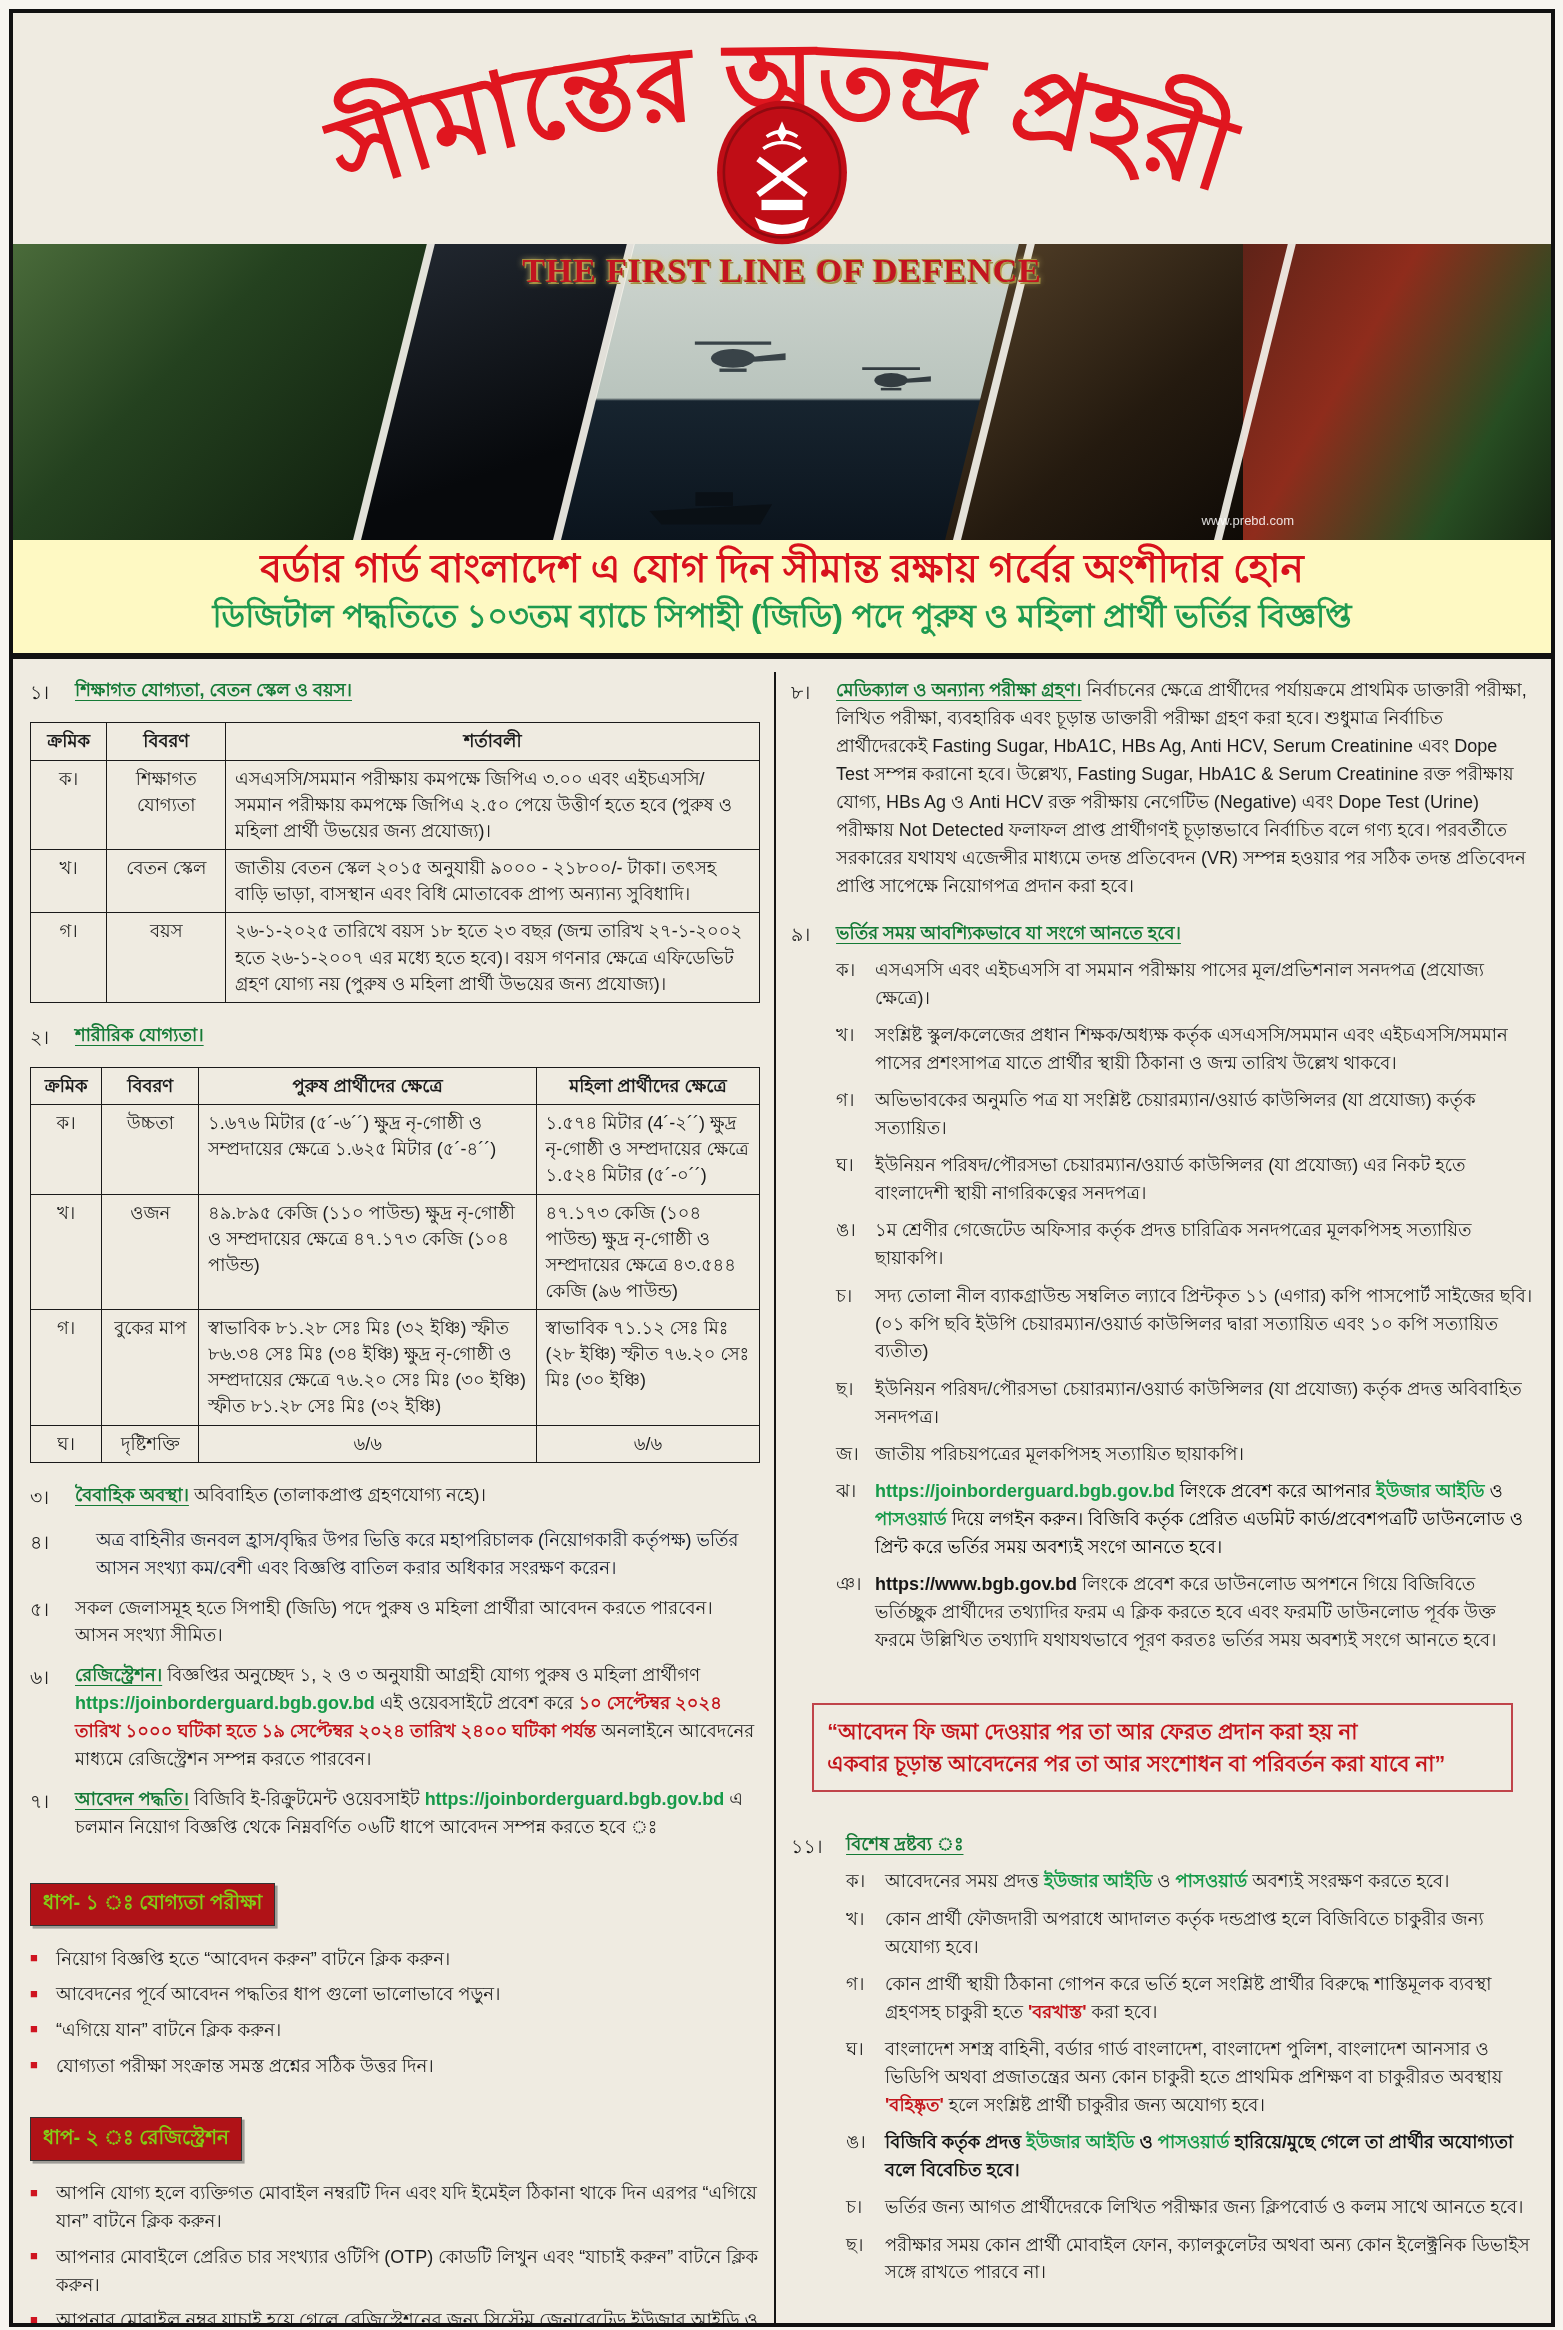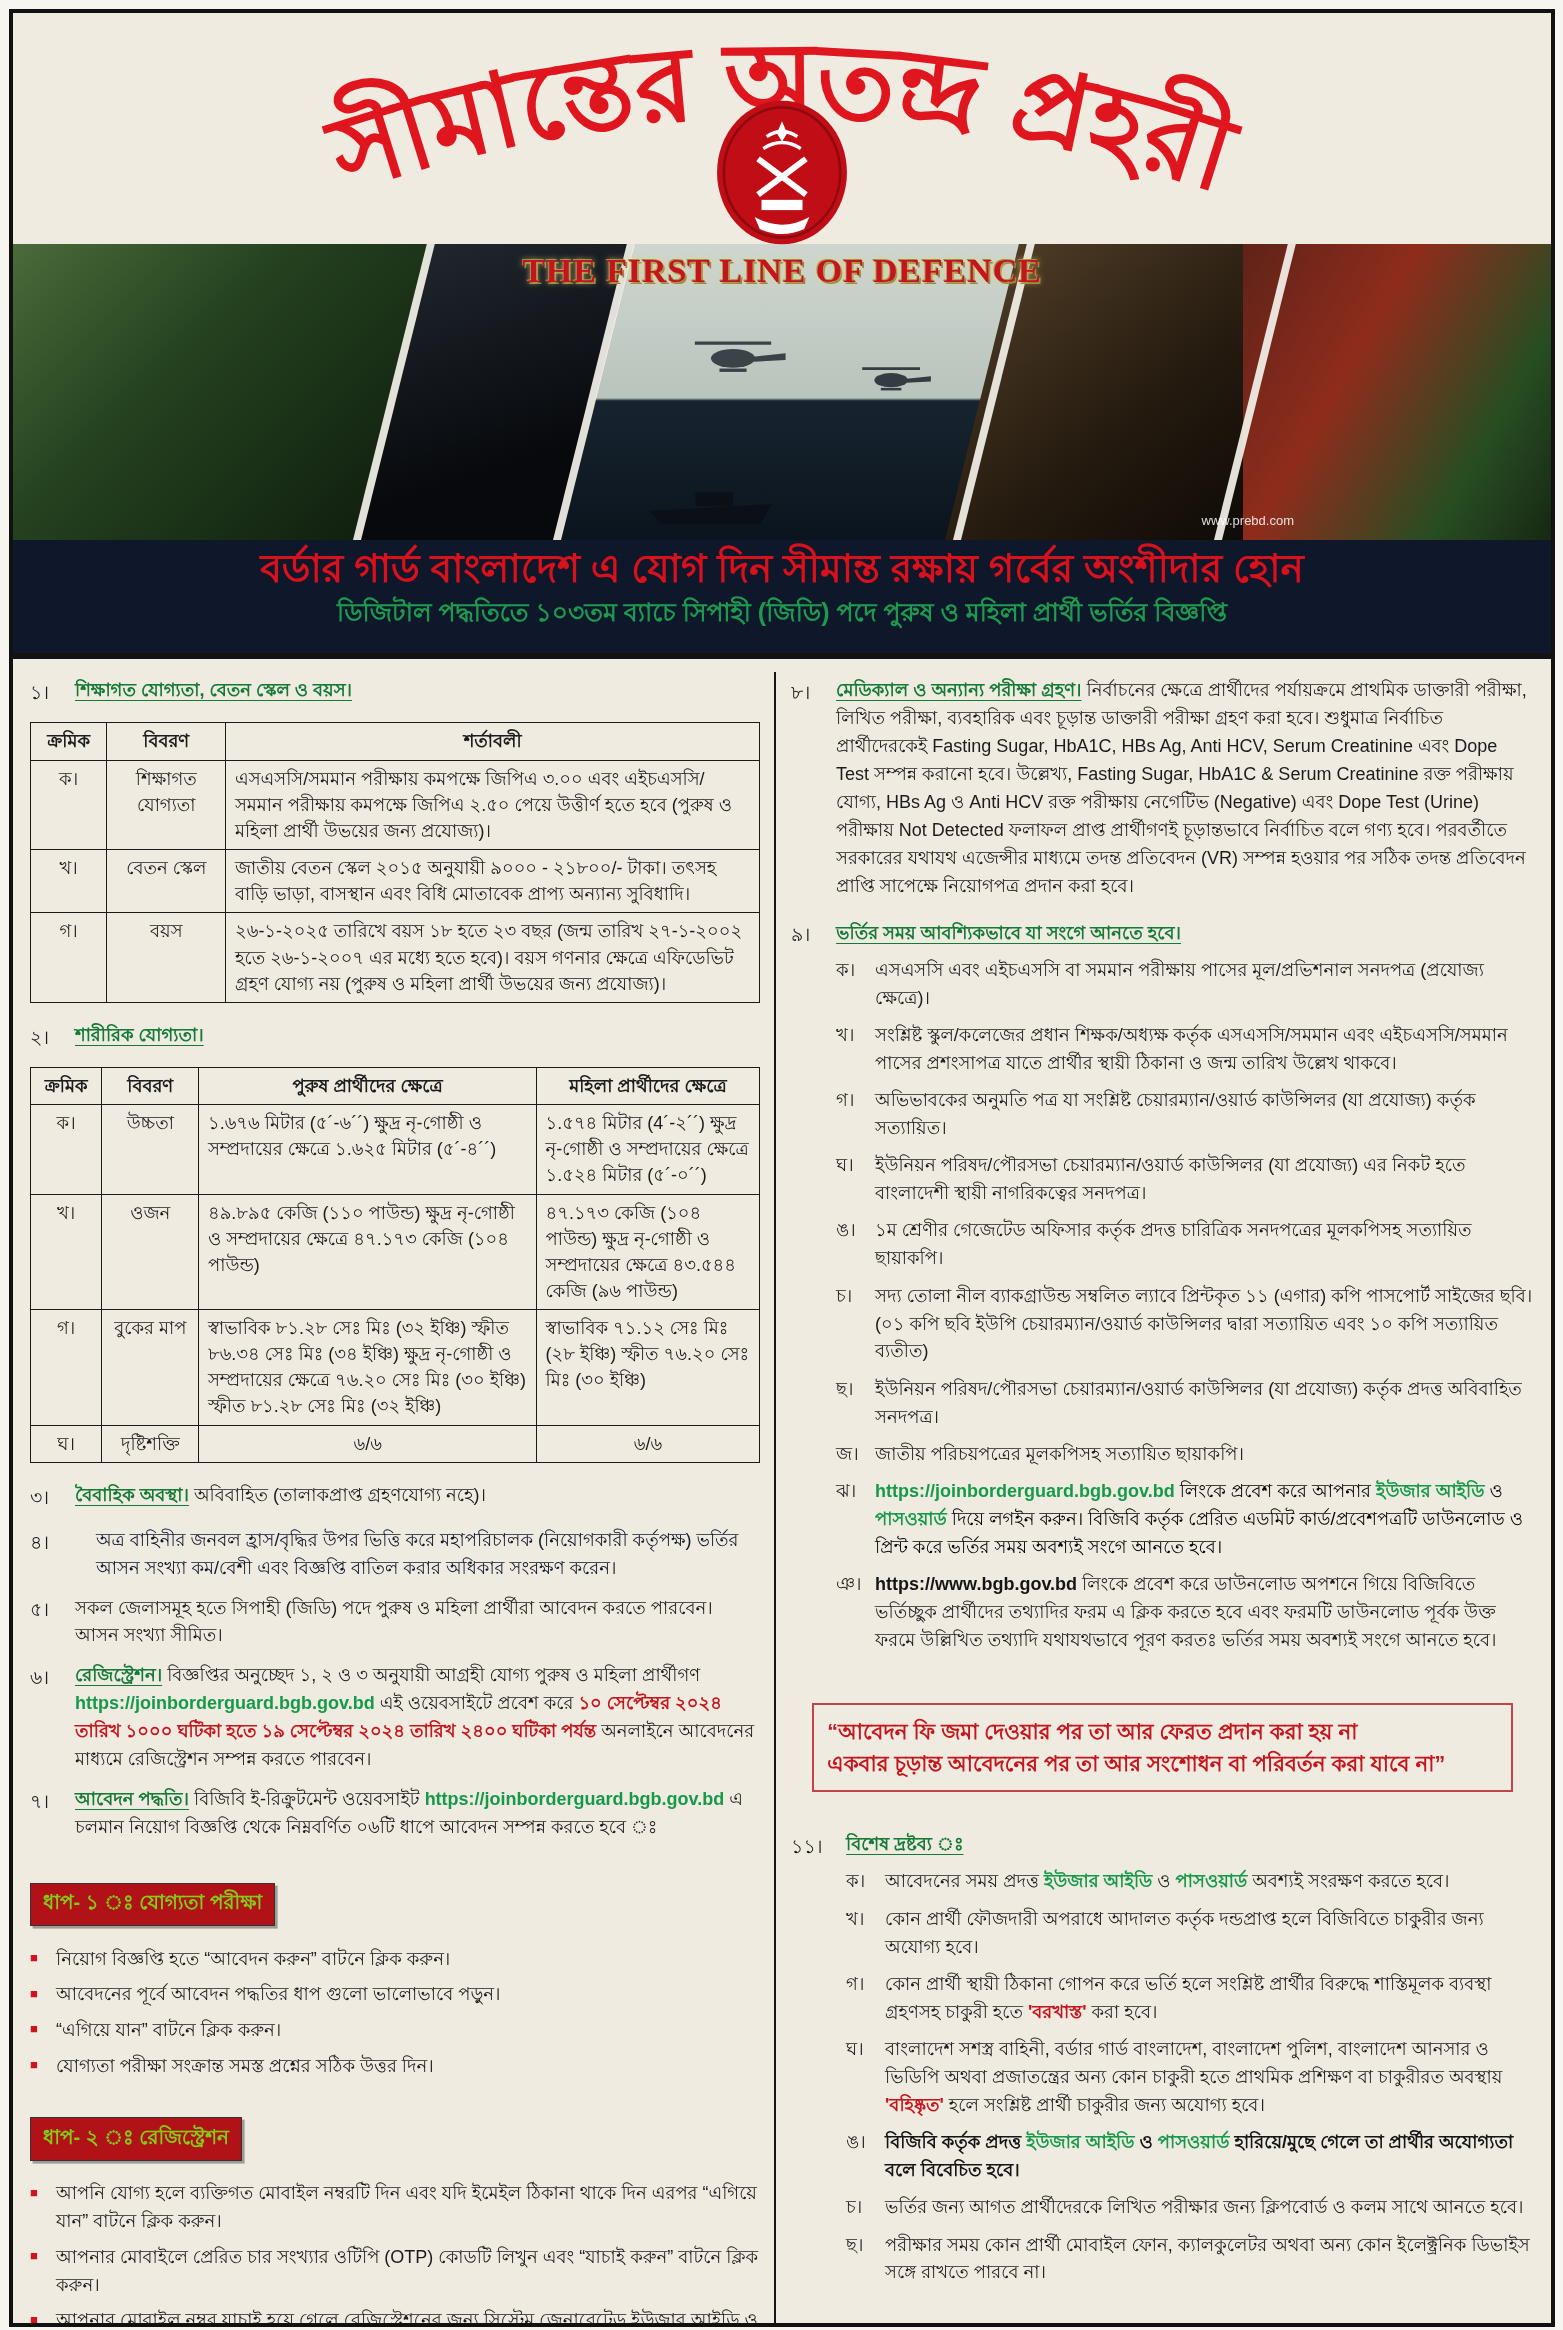--- a/index.html
+++ b/index.html
@@ -15,23 +15,23 @@
   .pb3{left:38%;width:28%;background:linear-gradient(180deg,#cfd6d0 0%,#b9c4bd 52%,#17242f 53%,#0b141d 100%);transform:skewX(-14deg);}
   .pb4{left:63%;width:20%;background:linear-gradient(135deg,#4d3b25 0%,#241a0f 55%,#0e0a06 100%);transform:skewX(-14deg);}
   .pb5{left:80%;width:22%;background:linear-gradient(120deg,#5f2318 0%,#8f2c1c 35%,#274d22 70%,#131f10 100%);}
   .pb-sep{position:absolute;top:-8.6px;bottom:-8.6px;width:7.7px;background:rgba(244,242,234,.92);transform:skewX(-14deg);z-index:2;}
   .motto{position:absolute;top:8.6px;left:0;right:0;text-align:center;z-index:4;
          font-family:"Liberation Serif","DejaVu Serif",serif;font-weight:bold;font-size:34px;color:#c31420;
          text-shadow:0 0 6.9px #e5d27a,1.7px 1.7px 0 #8d7c33,-0.9px -0.9px 0 #8d7c33;letter-spacing:0.9px;}
   .watermark{position:absolute;bottom:12px;right:257px;color:rgba(255,255,255,.85);font-size:13px;z-index:4;}
   .heli{position:absolute;z-index:3;opacity:.85;}
   
-  .headline-block{position:absolute;top:527px;left:0;right:0;height:113px;text-align:center;border-bottom:6px solid #121212;background:#0f172a;z-index:5;}
+  .headline-block{position:absolute;top:527px;left:0;right:0;height:113px;text-align:center;border-bottom:6px solid #121212;background:#fef9c3;z-index:5;}
   .hl-red{margin-top:6.9px;font-size:39px;font-weight:bold;color:#d8111c;line-height:1.2;}
-  .hl-green{margin-top:3.4px;font-size:25px;font-weight:bold;color:#1e9a4f;line-height:1.2;}
+  .hl-green{margin-top:3.4px;font-size:32px;font-weight:bold;color:#1e9a4f;line-height:1.2;}
   
   .content{position:absolute;top:646px;bottom:0;left:0;right:0;display:flex;padding:13.7px 17px 0 17px;overflow:hidden;}
   .col-left{width:730px;flex:0 0 730px;padding-right:13.7px;border-right:2.6px solid #151515;}
   .col-right{flex:1;padding-left:15.4px;}
   .bn{font-size:18px;line-height:1.55;}
   .sec{display:flex;margin:5.1px 0 12px;}
   .sec .no{flex:0 0 45px;font-size:19px;padding-top:0.9px;}
   .sec .body{flex:1;}
   .sec-title{color:#157a36;font-weight:bold;text-decoration:underline;text-underline-offset:4.3px;}
   .red{color:#0f172a;margin-left:21px;}

